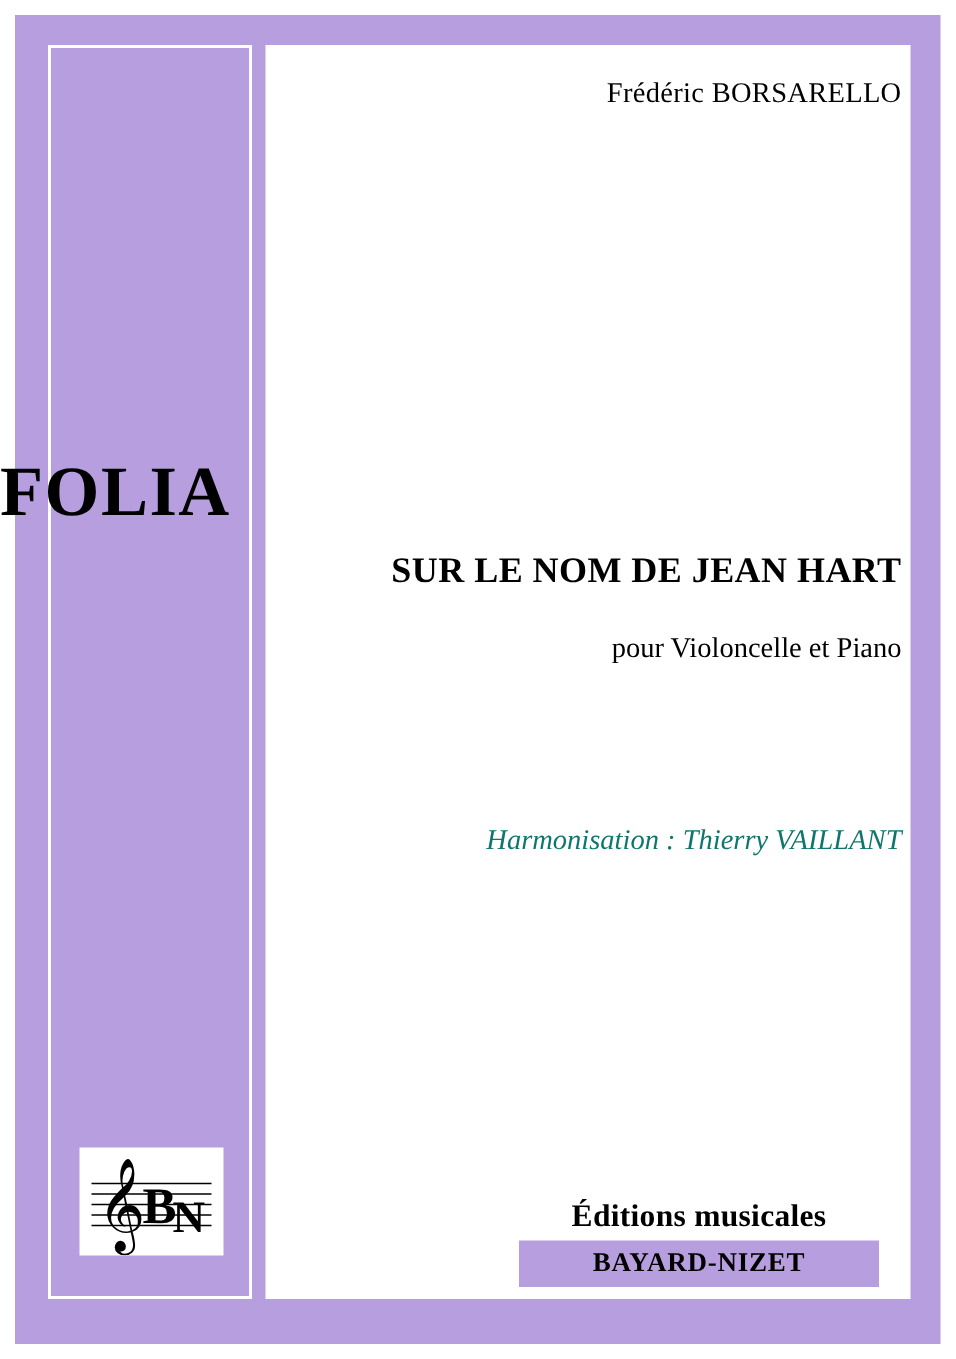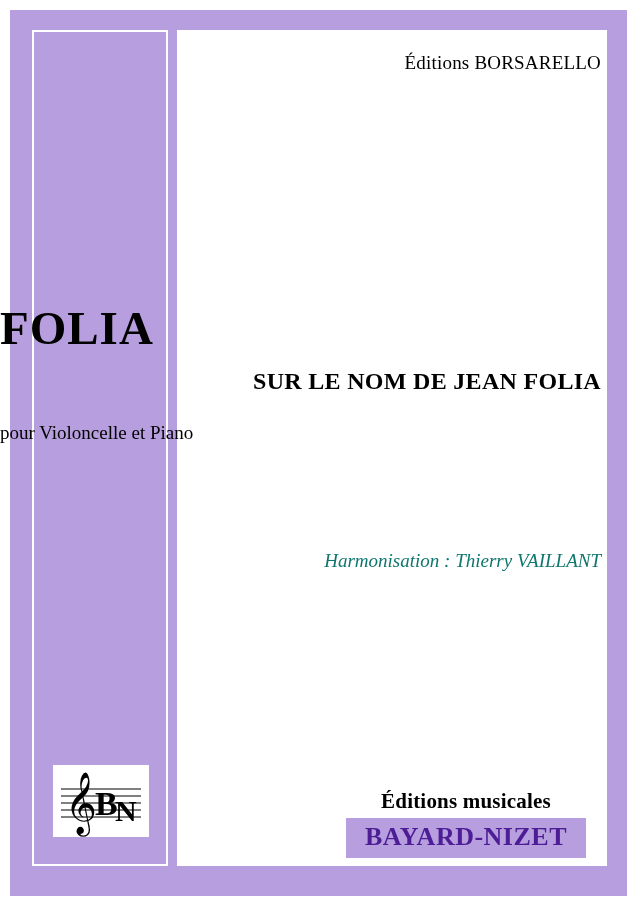--- a/index.html
+++ b/index.html
@@ -105,20 +105,21 @@
     font-weight: bold;
     letter-spacing: 0.3px;
     color: #000000;
   }
 
   .instrumentation {
     position: absolute;
     left: 0;
     right: 36px;
     top: 422px;
+    text-align: right;
     font-size: 19px;
     color: #000000;
   }
 
   .harmonisation {
     position: absolute;
     left: 0;
     right: 36px;
     top: 550px;
     text-align: right;
@@ -137,22 +138,22 @@
   }
   .publisher-line1 {
     font-size: 21px;
     font-weight: bold;
     color: #000000;
     letter-spacing: 0.2px;
     margin-bottom: 4px;
   }
   .publisher-line2 {
     background: #b79ede;
-    color: #4c1d95;
-    font-size: 26px;
+    color: #000000;
+    font-size: 18px;
     font-weight: bold;
     letter-spacing: 0.5px;
     padding: 4px 6px 6px 6px;
     box-sizing: border-box;
   }
 </style>
 </head>
 <body>
 
 <div class="page">
@@ -174,25 +175,25 @@
         <line x1="8" y1="52" x2="88" y2="52"></line>
       </g>
 
       <text x="12" y="56" font-family="DejaVu Sans, sans-serif" font-size="54" fill="#000000">𝄞</text>
 
       <text x="42" y="50" font-family="Liberation Serif, serif" font-size="34" font-weight="bold" fill="#000000">B</text>
       <text x="62" y="56" font-family="Liberation Serif, serif" font-size="30" font-weight="bold" fill="#000000">N</text>
     </svg>
   </div>
 
-  <div class="composer">Éditions BORSARELLO</div>
+  <div class="composer">Frédéric BORSARELLO</div>
 
   <div class="title-main">FOLIA</div>
 
-  <div class="title-sub">SUR LE NOM DE JEAN FOLIA</div>
+  <div class="title-sub">SUR LE NOM DE JEAN HART</div>
 
   <div class="instrumentation">pour Violoncelle et Piano</div>
 
   <div class="harmonisation">Harmonisation : Thierry VAILLANT</div>
 
   <div class="publisher">
     <div class="publisher-line1">Éditions musicales</div>
     <div class="publisher-line2">BAYARD-NIZET</div>
   </div>
 

